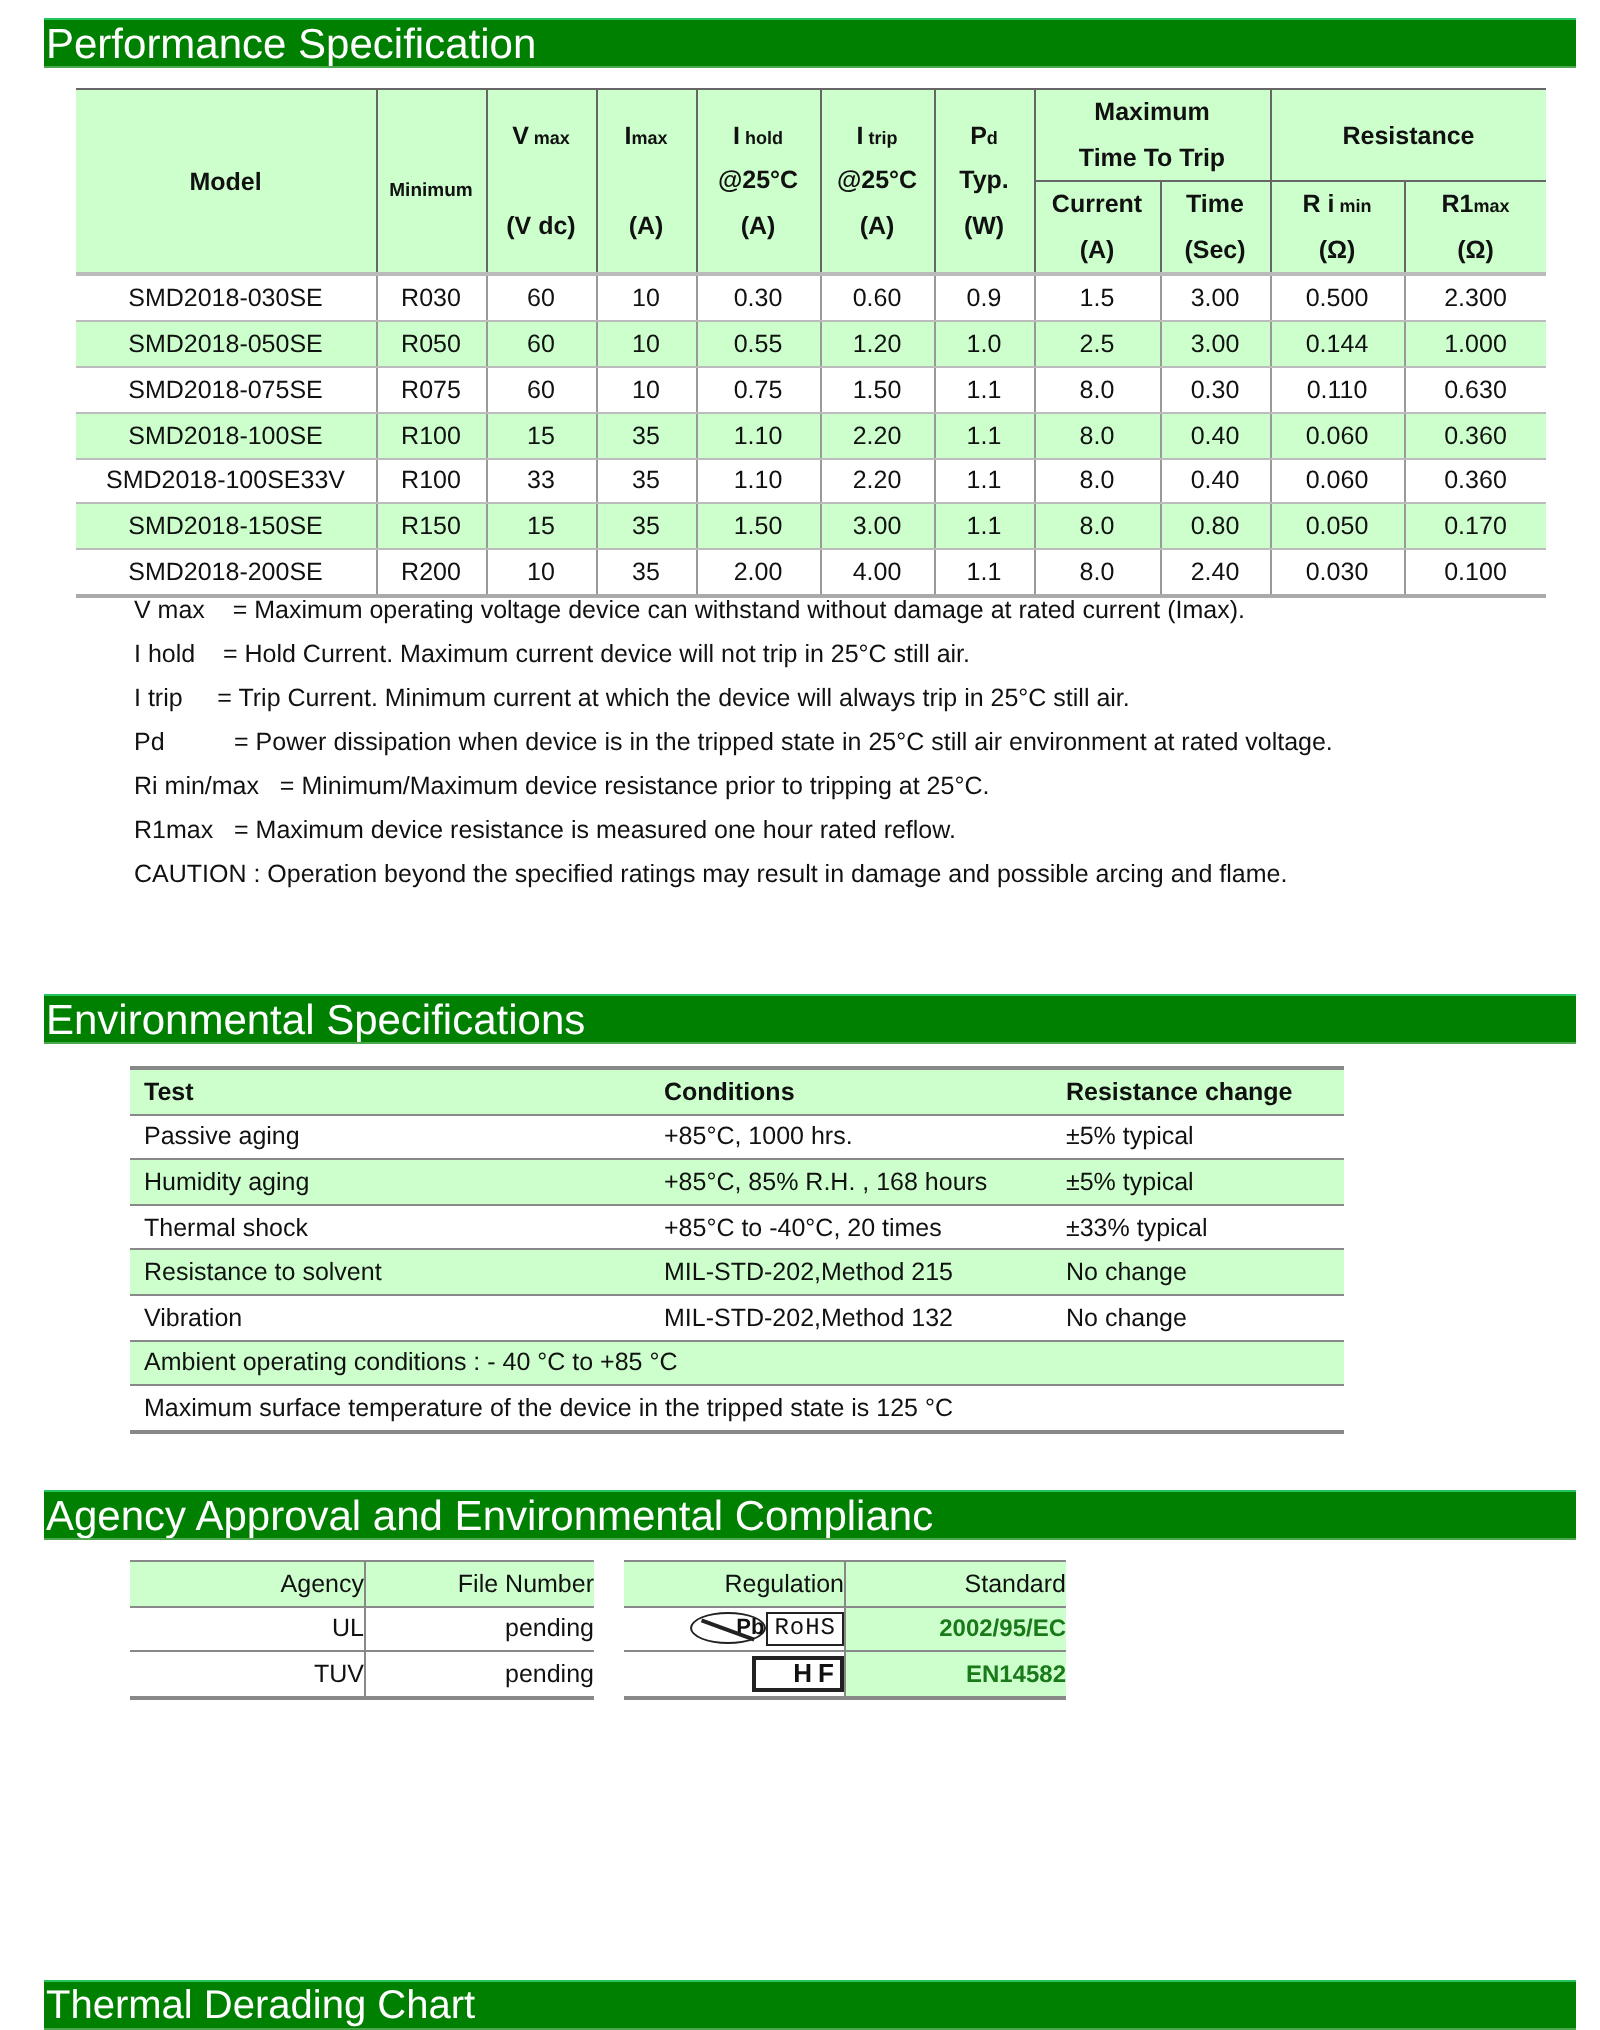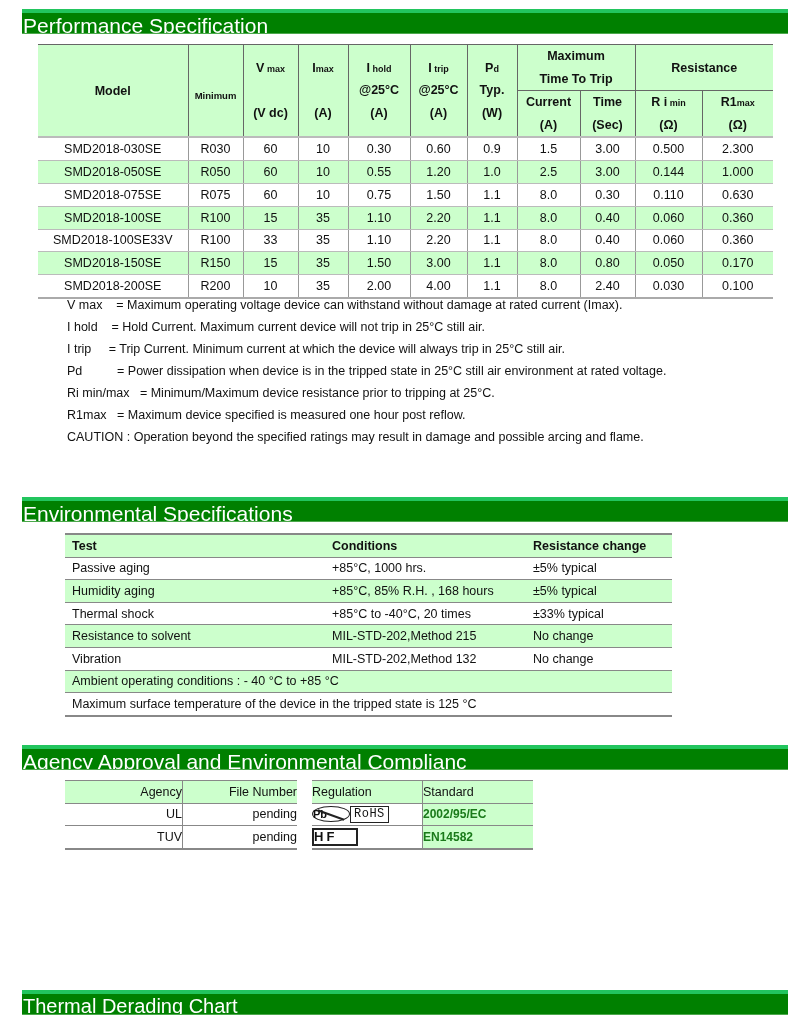--- a/index.html
+++ b/index.html
@@ -1,21 +1,21 @@
 <!DOCTYPE html>
 <html><head>
 <meta charset="utf-8">
 <style>
   html, body { margin: 0; padding: 0; background: #ffffff; }
   body { width: 800px; height: 1015px; position: relative; overflow: hidden;
          font-family: "Liberation Sans", sans-serif; color: #111; }
   .sec-bar { position: absolute; left: 22px; width: 766px; height: 25px;
              background: #008000; color: #fff; font-size: 21px; line-height: 25px;
              padding-left: 1px; box-sizing: border-box; white-space: nowrap; overflow: hidden;
-             border-top: 4px solid #22c55e; border-bottom: 1px solid #4ca84c; }
+             border-top: 1px solid #22c55e; border-bottom: 1px solid #4ca84c; }
 
   
   table { border-collapse: collapse; }
   #perf { position: absolute; left: 38px; top: 44px; width: 735px; font-size: 12.5px; }
   #perf th { background: #ccffcc; font-weight: bold; font-size: 12.5px; padding: 0; text-align: center;
              border-left: 1px solid #666; border-right: 1px solid #666; }
   #perf thead tr:first-child th { border-top: 1px solid #666; }
   #perf th.first { border-left: none; }
   #perf th.last { border-right: none; }
   #perf td { text-align: center; height: 21.8px; padding: 0; border-left: 1px solid #999; border-right: 1px solid #999;
@@ -40,21 +40,21 @@
 
   
   #agency { position: absolute; left: 65px; top: 780px; width: 232px; font-size: 12.5px; }
   #agency th, #agency td { text-align: right; height: 21.5px; padding: 0; font-weight: normal; }
   #agency th { background: #ccffcc; border-top: 1px solid #888; border-bottom: 1px solid #888; }
   #agency td { border-bottom: 1px solid #888; }
   #agency tr:last-child td { border-bottom: 2px solid #888; }
   #agency .c1 { border-right: 1px solid #888; width: 117px; }
 
   #reg { position: absolute; left: 312px; top: 780px; width: 221px; font-size: 12.5px; }
-  #reg th, #reg td { text-align: left; height: 21.5px; padding: 0; font-weight: normal; }
+  #reg th, #reg td { text-align: right; height: 21.5px; padding: 0; font-weight: normal; }
   #reg th { background: #ccffcc; border-top: 1px solid #888; border-bottom: 1px solid #888; }
   #reg td { border-bottom: 1px solid #888; }
   #reg tr:last-child td { border-bottom: 2px solid #888; }
   #reg .c1 { border-right: 1px solid #888; width: 110px; }
   #reg td.std { background: #ccffcc; color: #1a7a1a; font-weight: bold; font-size: 12px; }
 
   .pb-icon { display: inline-block; border: 1.5px solid #222; border-radius: 50%; width: 36px; height: 14px;
              line-height: 14px; font-size: 11px; font-weight: bold; vertical-align: middle; position: relative; }
   .pb-icon::after { content: ""; position: absolute; left: 4px; right: 4px; top: 7px; height: 1.5px; background: #222; transform: rotate(20deg); }
   .rohs-icon { display: inline-block; border: 1.5px solid #222; padding: 0 3px; height: 15px; line-height: 15px;
@@ -231,21 +231,21 @@
       </tr>
     </tbody>
 </table>
 
 <div id="notes">
   <div>V max    = Maximum operating voltage device can withstand without damage at rated current (Imax).</div>
   <div>I hold    = Hold Current. Maximum current device will not trip in 25°C still air.</div>
   <div>I trip     = Trip Current. Minimum current at which the device will always trip in 25°C still air.</div>
   <div>Pd          = Power dissipation when device is in the tripped state in 25°C still air environment at rated voltage.</div>
   <div>Ri min/max   = Minimum/Maximum device resistance prior to tripping at 25°C.</div>
-  <div>R1max   = Maximum device specified is measured one hour post reflow.</div>
+  <div>R1max   = Maximum device resistance is measured one hour rated reflow.</div>
   <div>CAUTION : Operation beyond the specified ratings may result in damage and possible arcing and flame.</div>
 </div>
 
 <div class="sec-bar" style="top:497px;">Environmental Specifications</div>
 
 <table id="env">
   <colgroup>
       <col style="width:260px">
       <col style="width:201px">
       <col style="width:146px">

